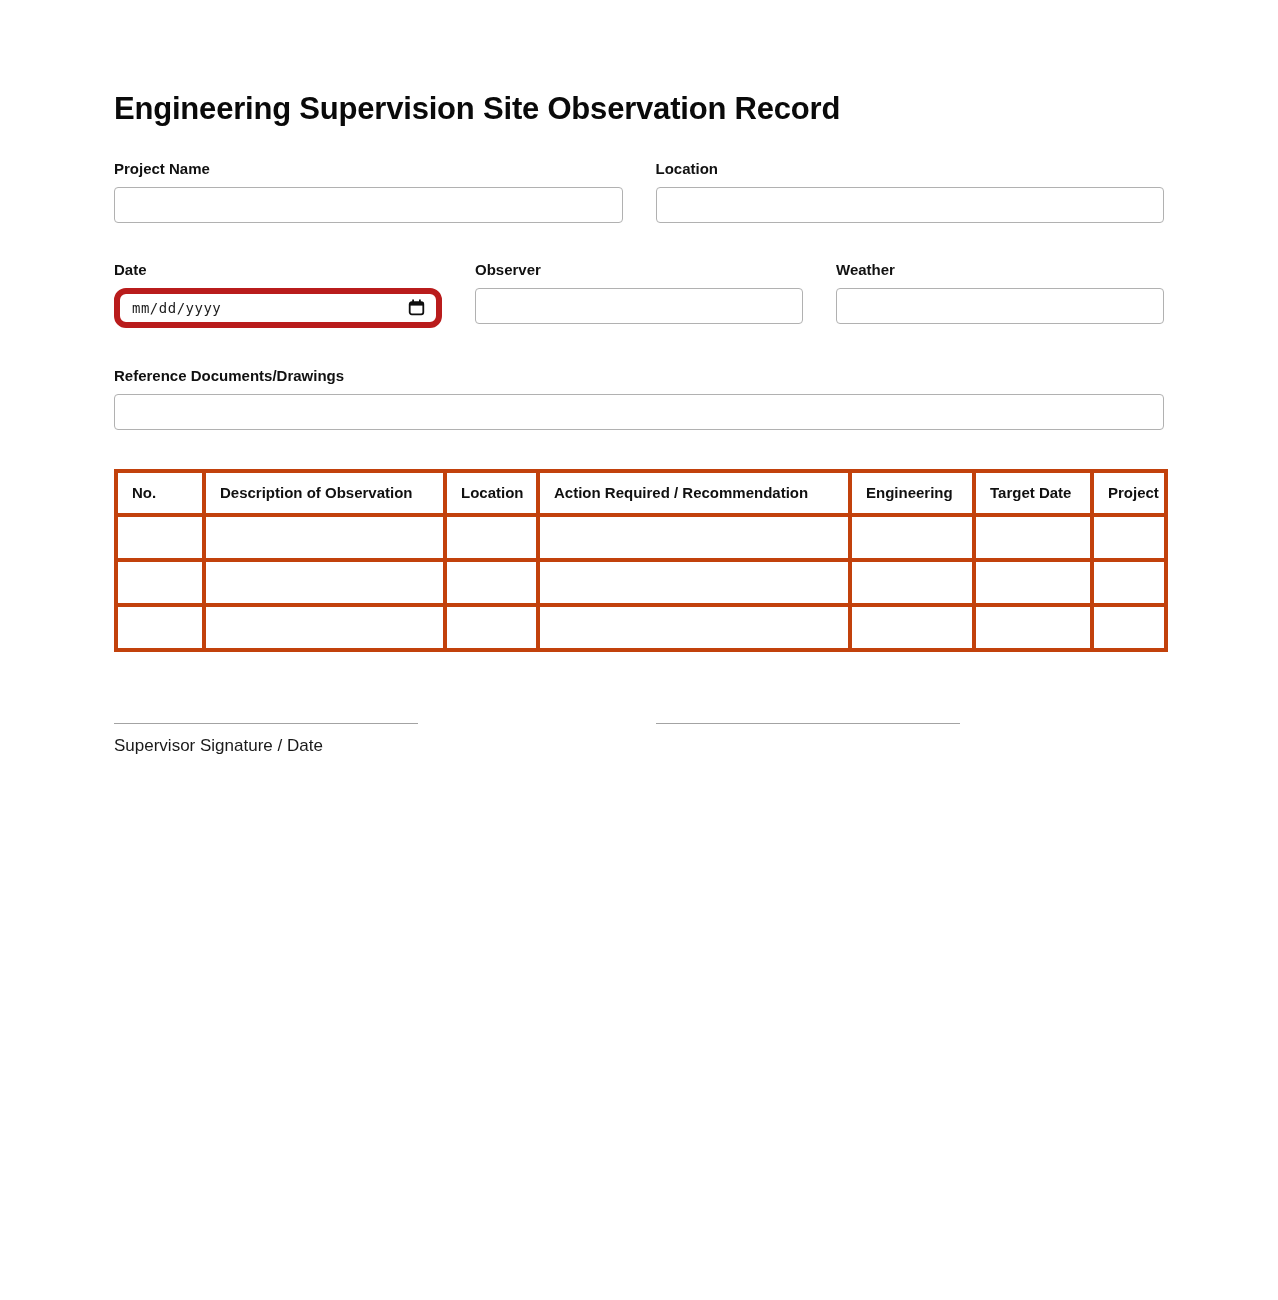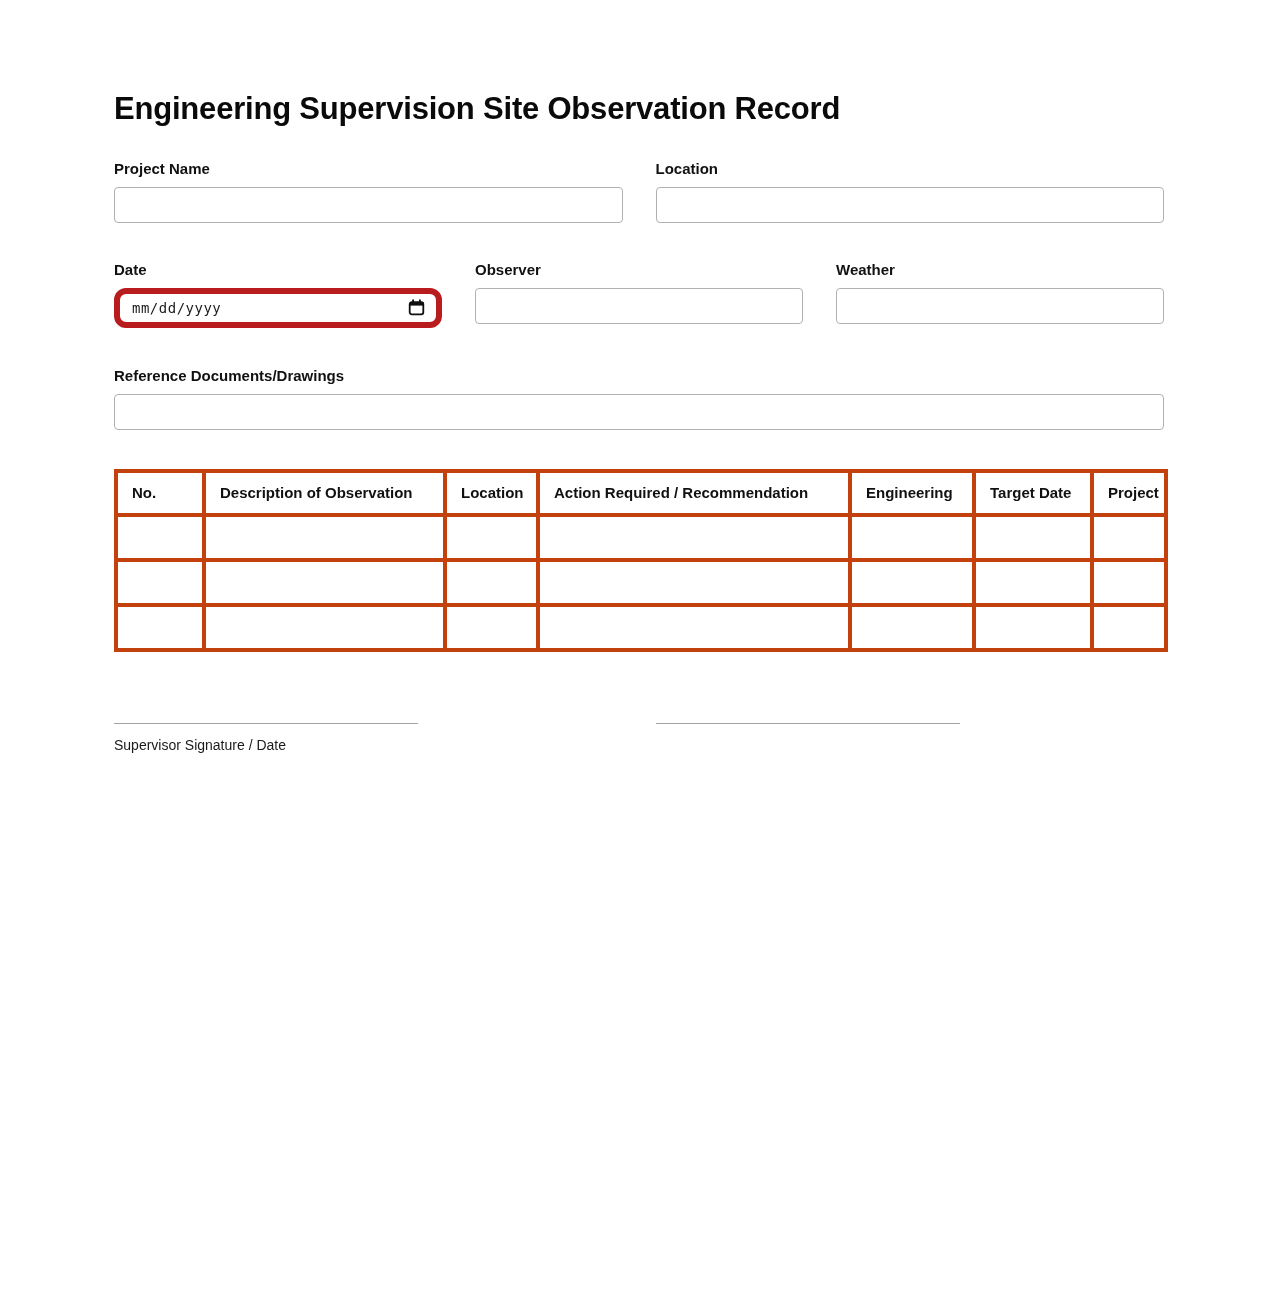--- a/index.html
+++ b/index.html
@@ -133,21 +133,21 @@
     grid-template-columns: 1fr 1fr;
     column-gap: 33px;
   }
   .sig-line {
     width: 304px;
     border-top: 1px solid #a3a3a3;
     height: 0;
   }
   .sig-label {
     margin-top: 12px;
-    font-size: 14px;
+    font-size: 17px;
     font-weight: 400;
     color: #1a1a1a;
     line-height: 19px;
   }
 </style>
 </head>
 <body>
 
 <div class="container">
 

